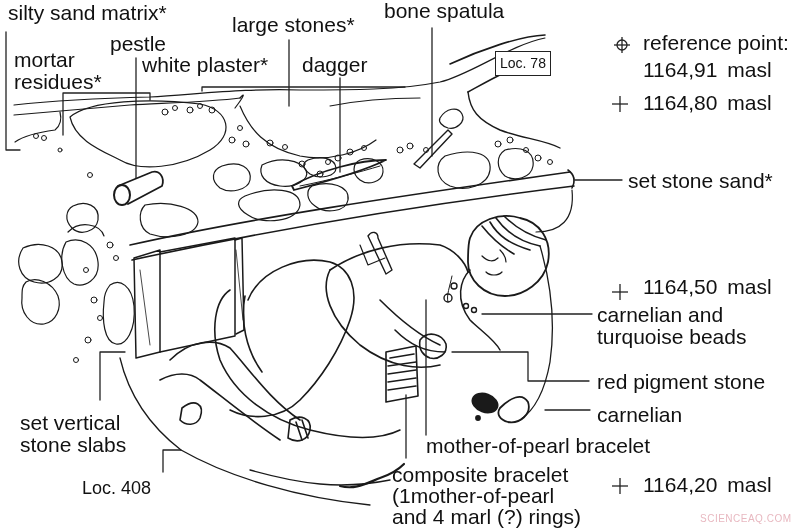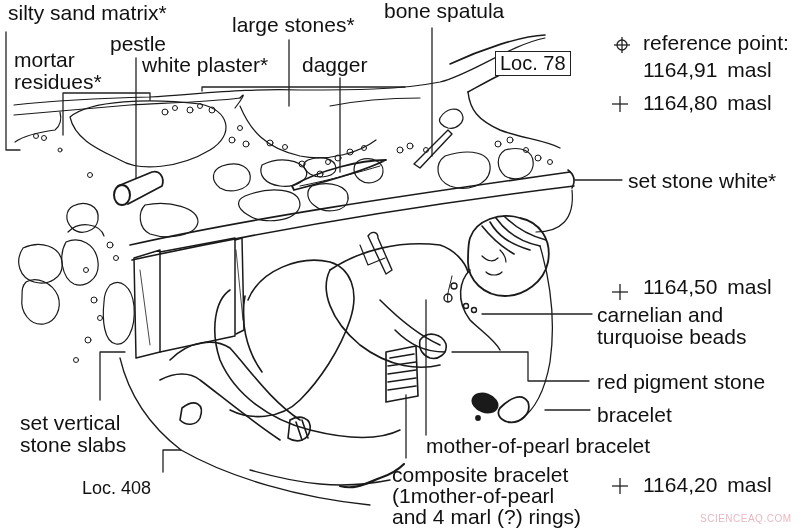--- a/index.html
+++ b/index.html
@@ -1,21 +1,21 @@
 <!DOCTYPE html>
 <html><head>
 <meta charset="utf-8">
 <style>
   html, body { margin: 0; padding: 0; background: #ffffff; }
   body { width: 800px; height: 530px; position: relative; overflow: hidden;
          font-family: "Liberation Sans", "DejaVu Sans", sans-serif; color: #111; }
   #stage { position: absolute; left: 0; top: 0; width: 800px; height: 420px; }
   svg.art { position: absolute; left: 0; top: 0; width: 800px; height: 530px; }
   .lbl { position: absolute; font-size: 21px; line-height: 21px; white-space: nowrap; color: #111; }
-  .loc78 { position: absolute; left: 495px; top: 51px; font-size: 20px; line-height: 19px;
+  .loc78 { position: absolute; left: 495px; top: 51px; font-size: 14px; line-height: 19px;
            padding: 2px 4px; border: 1px solid #222; background: #fff; }
   .loc408 { position: absolute; left: 82px; top: 479px; font-size: 18px; line-height: 19px; }
   .masl { position: absolute; font-size: 21px; line-height: 21px; white-space: nowrap; }
   .masl .num { display: inline-block; }
   .masl .unit { display: inline-block; margin-left: 10px; }
   .watermark { position: absolute; left: 700px; top: 513px; font-size: 10px; letter-spacing: 0.5px;
                color: #e8b8c0; }
 </style>
 </head>
 <body>
@@ -253,30 +253,30 @@
   <div class="loc78">Loc. 78</div>
 
   <div class="lbl" style="left:643px; top:32px;">reference point:</div>
   <div class="masl" style="left:643px; top:59px;text-decoration:underline;">
     <span class="num">1164,91</span><span class="unit">masl</span>
   </div>
   <div class="masl" style="left:643px; top:92px;">
     <span class="num">1164,80</span><span class="unit">masl</span>
   </div>
 
-  <div class="lbl" style="left:628px; top:170px;">set stone white*</div>
+  <div class="lbl" style="left:628px; top:170px;">set stone sand*</div>
 
   <div class="masl" style="left:643px; top:276px;">
     <span class="num">1164,50</span><span class="unit">masl</span>
   </div>
 
   <div class="lbl" style="left:597px; top:304px;">carnelian and</div>
   <div class="lbl" style="left:597px; top:326px;">turquoise beads</div>
   <div class="lbl" style="left:597px; top:371px;">red pigment stone</div>
-  <div class="lbl" style="left:597px; top:404px;">bracelet</div>
+  <div class="lbl" style="left:597px; top:404px;">carnelian</div>
   <div class="lbl" style="left:426px; top:435px;">mother-of-pearl bracelet</div>
 
   <div class="lbl" style="left:392px; top:464px;">composite bracelet</div>
   <div class="lbl" style="left:392px; top:485px;">(1mother-of-pearl</div>
   <div class="lbl" style="left:392px; top:506px;">and 4 marl (?) rings)</div>
 
   <div class="masl" style="left:643px; top:474px;">
     <span class="num">1164,20</span><span class="unit">masl</span>
   </div>
 

